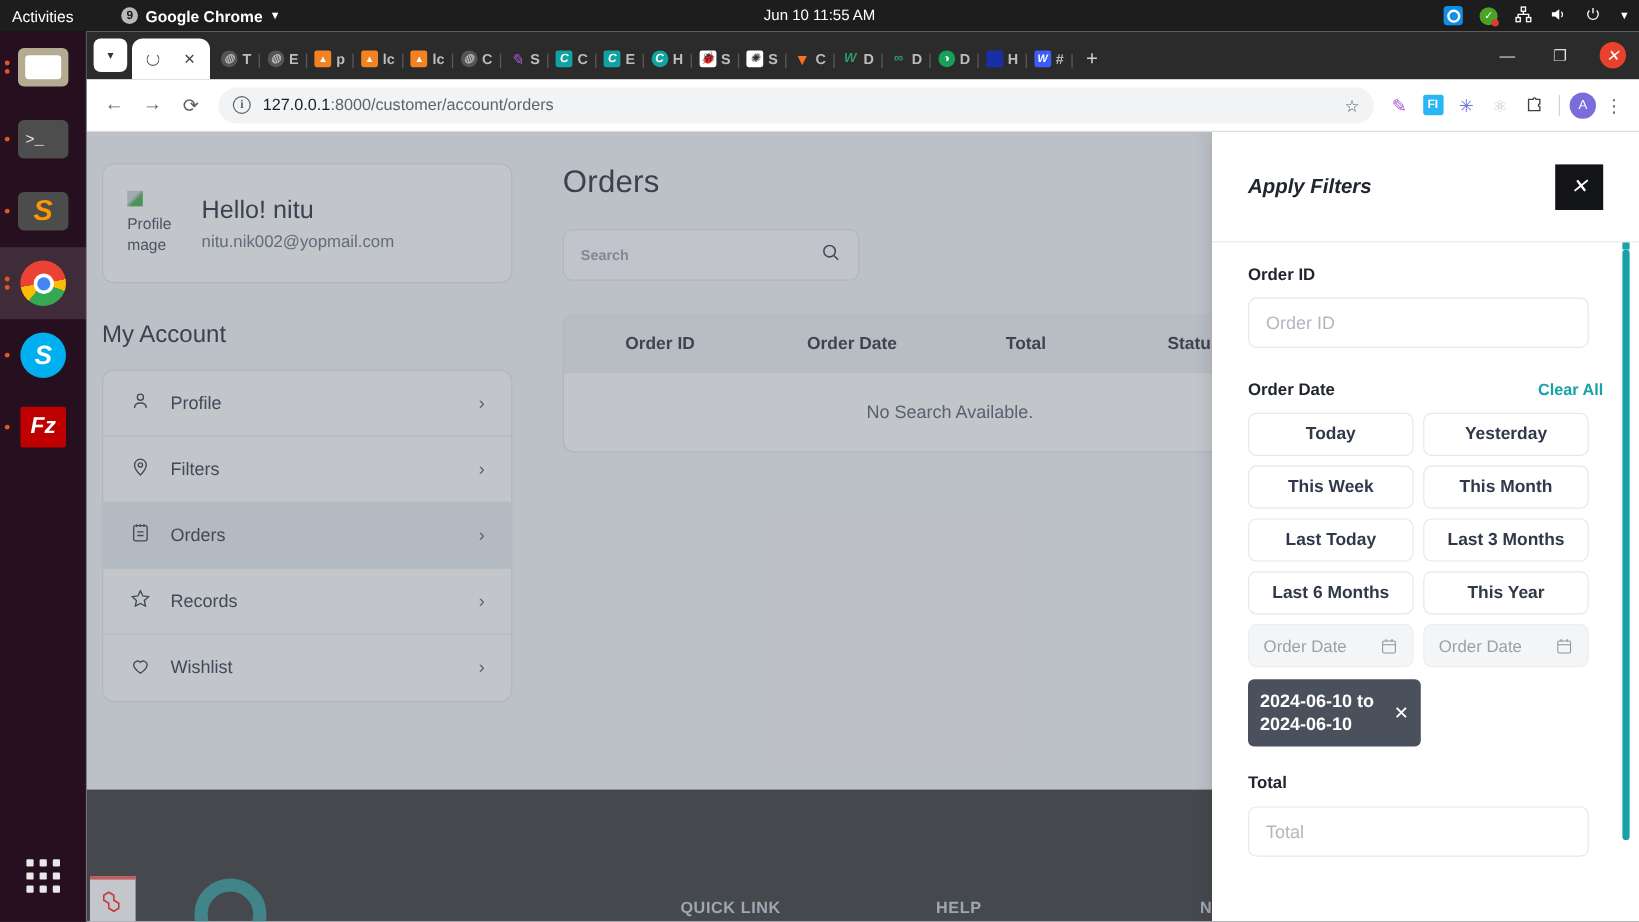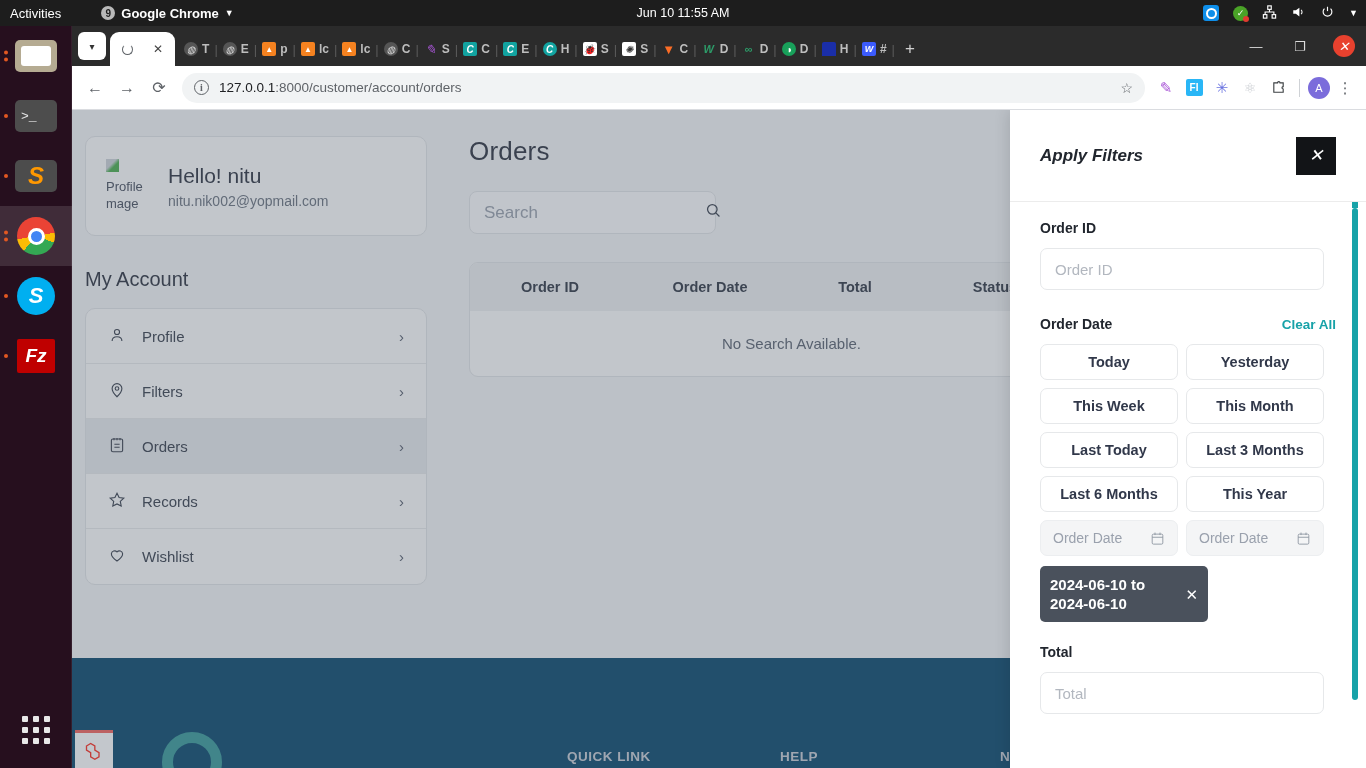--- a/index.html
+++ b/index.html
@@ -156,32 +156,32 @@
   .menu-item.selected { background:#e9ebee; }
   .menu-item .chev { margin-left:auto; color:#5a6170; font-size:15px; }
   .menu-item svg { width:18px; height:18px; stroke:#3b424f; fill:none; stroke-width:1.5; }
 
   .orders-col { flex:1; }
   .orders-title { font-size:26px; color:#2f3542; font-weight:normal; letter-spacing:0.2px; }
   .search-box {
     margin-top:24px; width:247px; height:43px; border:1px solid #e3e5e8; border-radius:8px;
     background:#fcfcfd; display:flex; align-items:center; padding:0 14px;
   }
-  .search-box input { border:none; outline:none; background:transparent; flex:1; font-size:17px; color:#0369a1; font-family:"Liberation Sans",sans-serif; }
+  .search-box input { border:none; outline:none; background:transparent; flex:1; font-size:12px; color:#0369a1; font-family:"Liberation Sans",sans-serif;font-weight:bold; }
   .search-box input::placeholder { color:#9aa1ad; }
   .table-card { margin-top:28px; border:1px solid #e3e5e8; border-radius:9px; overflow:hidden; background:#fdfdfd; width:645px; }
   .thead { display:flex; background:#eff0f2; height:48px; align-items:center; font-size:14.5px; color:#333a47; font-weight:bold; }
   .thead div { text-align:center; }
   .c1{width:160px;} .c2{width:160px;} .c3{width:130px;} .c4{width:150px;}
   .tbody-empty { height:65px; display:flex; align-items:center; justify-content:center; font-size:15px; color:#5d6573; }
 
   
   #footer {
     position:absolute; bottom:0; left:0; width:1294px; height:110px;
-    background:#0c4a6e; z-index:10;
+    background:#404040; z-index:10;
   }
   .foot-logo { position:absolute; left:90px; bottom:-24px; width:60px;height:60px;border-radius:50%;border:11px solid #3a9b9b;background:transparent; }
   .foot-col { position:absolute; bottom:4px; color:#c9ced6; font-size:13.5px; font-weight:bold; letter-spacing:0.5px; }
   #fc-quick { left:495px; }
   #fc-help  { left:708px; }
   #fc-news  { left:928px; }
   .debugbar {
     position:absolute; left:3px; bottom:0; width:38px; height:38px;
     background:#fff; border-top:3px solid #f4645f;
     display:flex; align-items:center; justify-content:center;
@@ -219,21 +219,21 @@
     display:flex; align-items:center; justify-content:center;
     font-size:14.5px; color:#31384a; font-weight:bold;
   }
   .date-pick {
     height:36px; border:1px solid #eceef0; border-radius:7px; background:#f4f5f6;
     display:flex; align-items:center; padding:0 12px;
     font-size:14px; color:#9aa1ad;
   }
   .date-pick svg { margin-left:auto; width:15px;height:15px; stroke:#8c939f; fill:none; stroke-width:1.4; }
   .chip {
-    margin-top:10px; width:168px; background:#4a515c; color:#fff; border-radius:5px;
+    margin-top:10px; width:144px; background:#4a515c; color:#fff; border-radius:5px;
     padding:9px 10px; display:flex; align-items:center; gap:6px;
     font-size:15px; font-weight:bold; line-height:1.28;
   }
   .chip-x { margin-left:auto; font-size:15px; font-weight:normal; }
   .drawer-scroll {
     position:absolute; right:8px; top:6px; width:6px; height:492px;
     background:#17a2a8; border-radius:3px;
   }
   .drawer-scroll::before { content:""; position:absolute; left:0; top:-8px; width:6px;height:8px;background:#17a2a8;border-radius:3px 3px 0 0; }
 </style>

